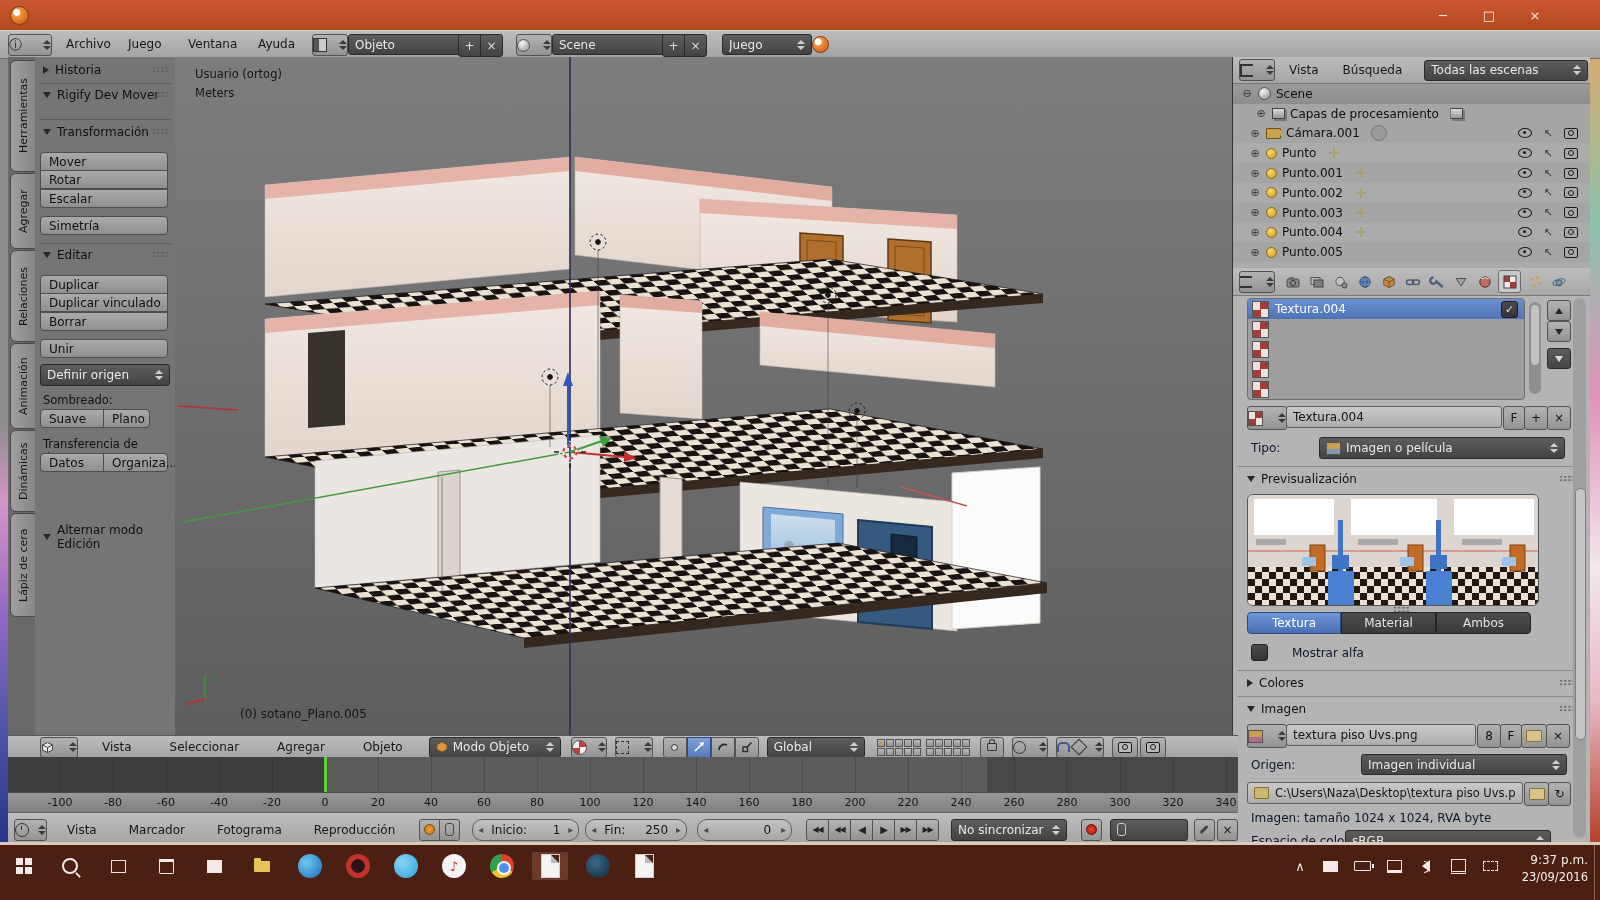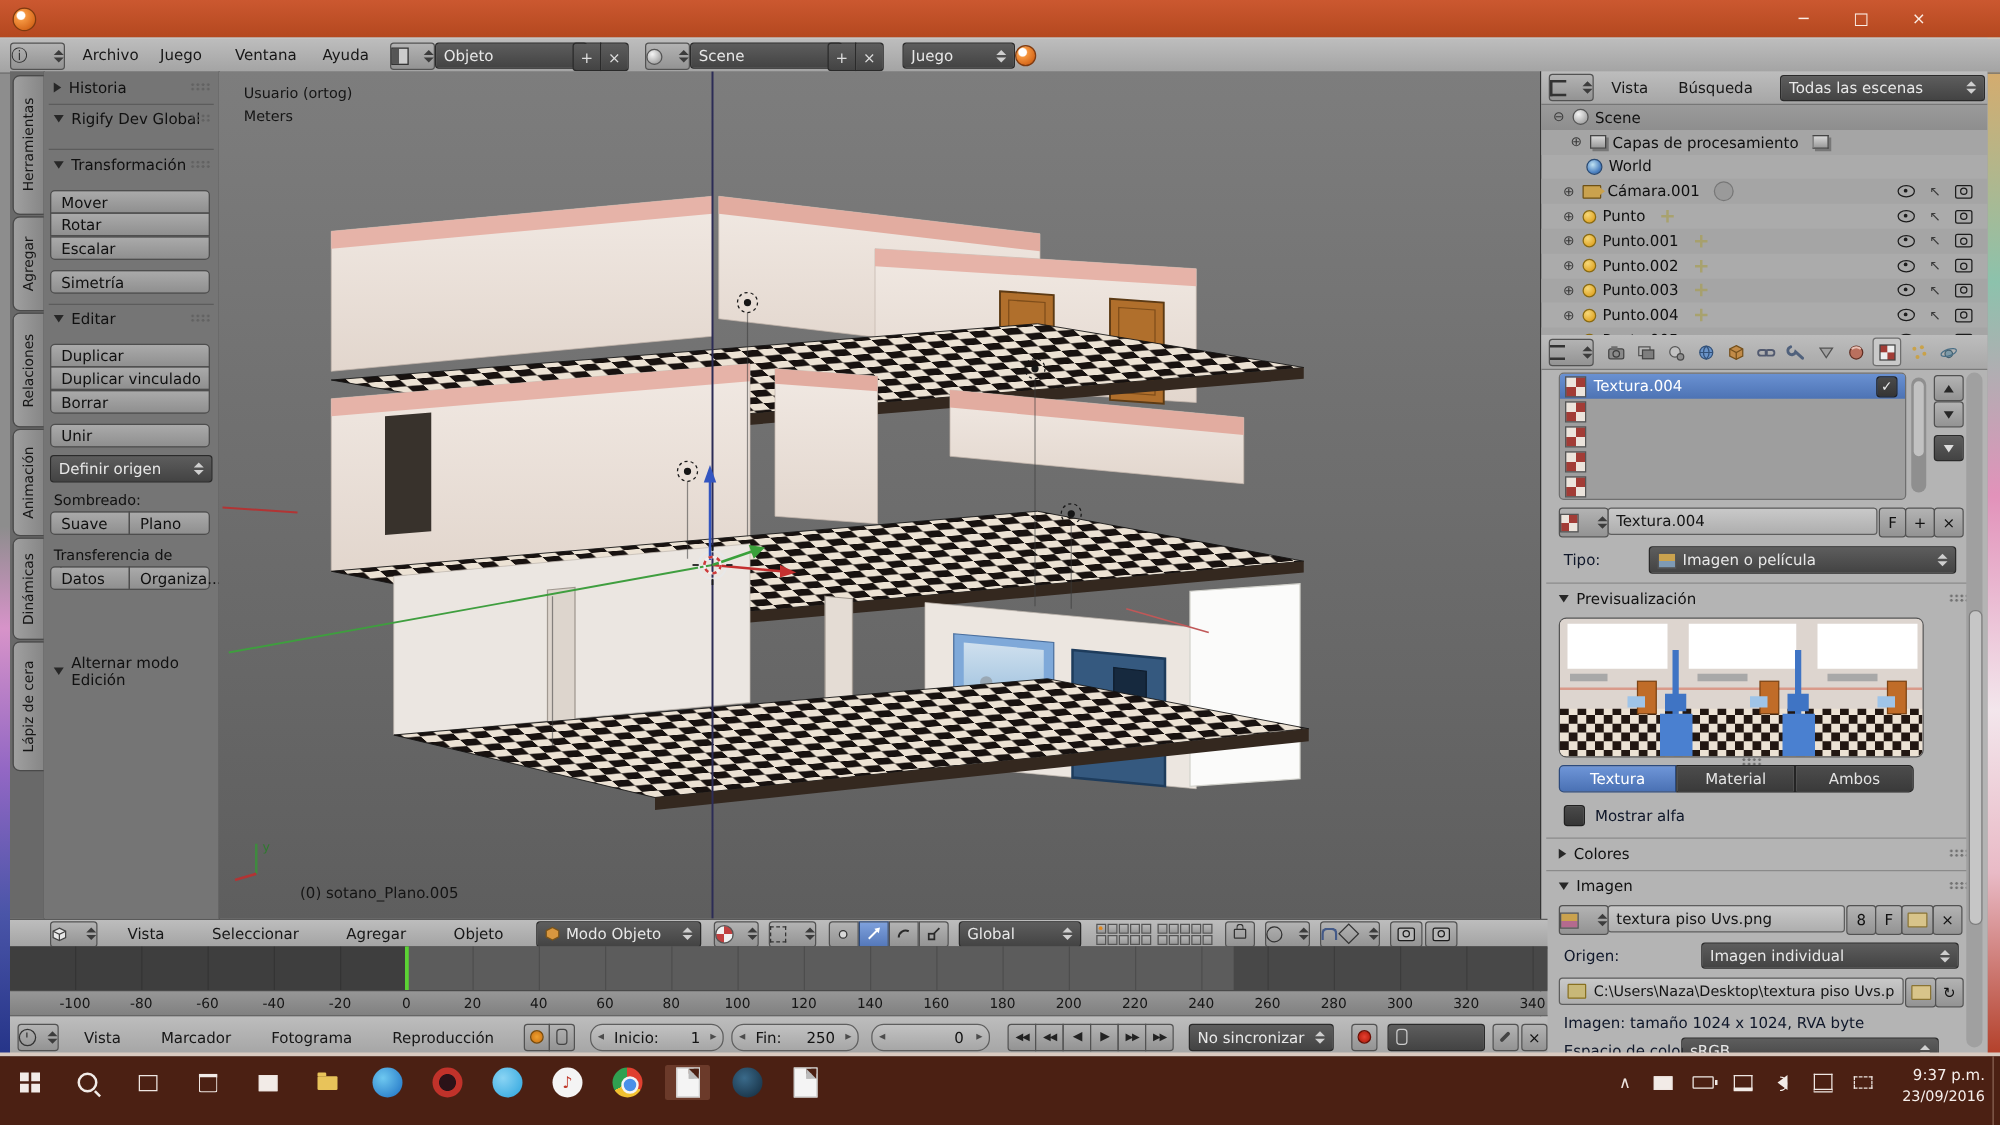--- a/index.html
+++ b/index.html
@@ -199,21 +199,21 @@
   <div class="abs shelf">
     <div class="phdr" style="top:6px;">
       <span class="tri-r"></span>
       <span>Historia</span>
     </div>
     <span class="grip abs" style="right:6px;top:9px;"></span>
     <div class="sep" style="top:26px;"></div>
 
     <div class="phdr" style="top:31px;">
       <span class="tri-d"></span>
-      <span>Rigify Dev Global</span>
+      <span>Rigify Dev Mover</span>
     </div>
     <span class="grip abs" style="right:6px;top:34px;"></span>
     <div class="sep" style="top:62px;"></div>
 
     <div class="phdr" style="top:68px;">
       <span class="tri-d"></span>
       <span>Transformación</span>
     </div>
     <span class="grip abs" style="right:6px;top:71px;"></span>
 
@@ -237,21 +237,21 @@
     <div class="abs dfield" style="left:5px;top:307px;width:116px;height:20px;">
       <span class="lbl">Definir origen</span>
       <span class="dd">
           <i class="u"></i>
           <i class="d"></i>
         </span>
     </div>
 
     <span class="slabel" style="top:336px;">Sombreado:</span>
     <div class="tbtn" style="top:352px;width:64px;border-radius:4px 0 0 4px;">Suave</div>
-    <div class="tbtn" style="top:352px;left:68px;width:65px;border-radius:0 4px 4px 0;">Plano</div>
+    <div class="tbtn" style="top:352px;left:68px;width:47px;border-radius:0 4px 4px 0;">Plano</div>
 
     <span class="slabel" style="top:380px;">Transferencia de datos:</span>
     <div class="tbtn" style="top:396px;width:64px;border-radius:4px 0 0 4px;">Datos</div>
     <div class="tbtn" style="top:396px;left:68px;width:65px;border-radius:0 4px 4px 0;">Organiza...</div>
 
     <div class="phdr" style="top:466px;">
       <span class="tri-d"></span>
       <span>Alternar modo Edición</span>
 
     </div>
@@ -402,24 +402,20 @@
     <div class="ol-row sel">
       <span class="olx">⊖</span>
       <span class="ico-scn"></span>
       <span>Scene</span>
     </div>
     <div class="ol-row alt" style="padding-left:22px;">
       <span class="olx">⊕</span>
       <span class="ico-rl"></span>
       <span>Capas de procesamiento</span>
       <span class="ico-rl" style="margin-left:6px;border-left:1px solid #777;"></span>
-    </div>
-    <div class="ol-row" style="padding-left:36px;">
-      <span class="ico-wld"></span>
-      <span>World</span>
     </div>
     <div class="ol-row alt" style="padding-left:16px;">
       <span class="olx">⊕</span>
       <span class="ico-camo"></span>
       <span>Cámara.001</span>
       <span style="width:14px;height:14px;border-radius:50%;background:#9a9a9a;border:1px solid #777;margin-left:6px;"></span>
       <span class="oltog">
         <span class="ico-eye"></span>
         <span class="olx">↖</span>
         <span class="ico-cam"></span>
@@ -688,21 +684,21 @@
             <rect x="254" y="62" width="14" height="9"></rect>
           </g>
       </svg>
     </div>
     <span class="grip abs" style="left:160px;top:338px;"></span>
 
     <div class="abs seg blue" style="left:14px;top:344px;width:94px;border-radius:4px 0 0 4px;">Textura</div>
     <div class="abs seg dark" style="left:108px;top:344px;width:95px;">Material</div>
     <div class="abs seg dark" style="left:203px;top:344px;width:95px;border-radius:0 4px 4px 0;">Ambos</div>
 
-    <div class="abs flex" style="left:18px;top:376px;gap:8px;">
+    <div class="abs flex" style="left:18px;top:376px;gap:24px;">
       <span class="chkbox"></span>
       <span class="prow-lbl">Mostrar alfa</span>
     </div>
 
     <div class="abs" style="left:4px;top:402px;width:340px;border-top:1px solid #8a8a8a;"></div>
     <div class="abs phdr" style="left:14px;top:408px;">
       <span class="tri-r"></span>
       <span>Colores</span>
     </div>
     <span class="grip abs" style="right:14px;top:411px;"></span>

